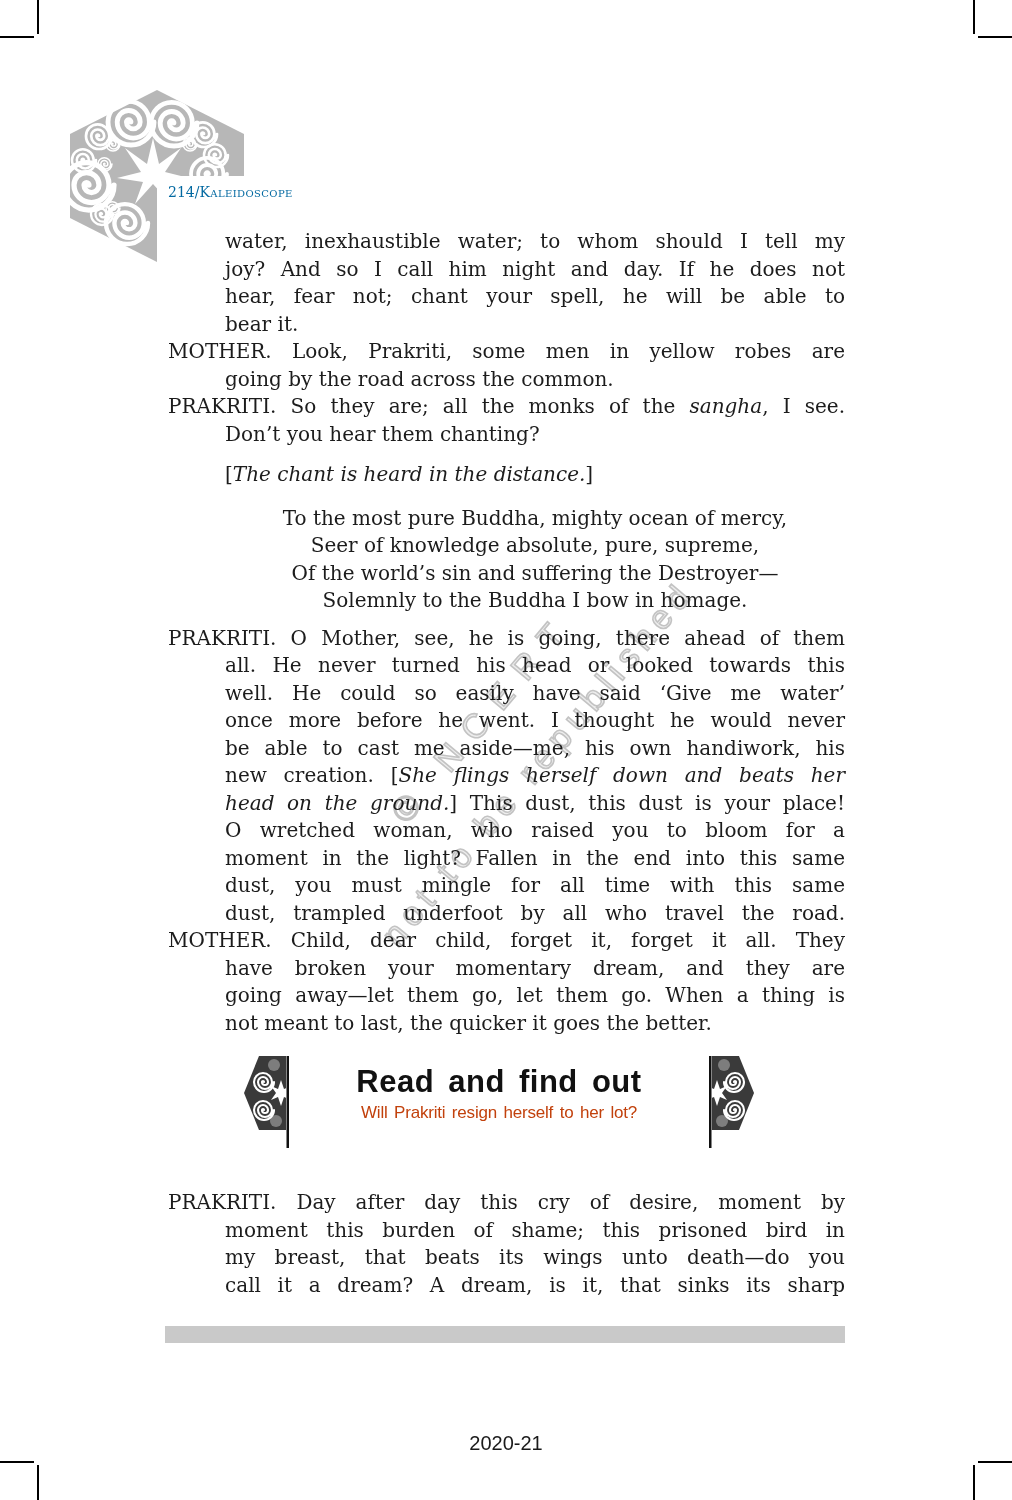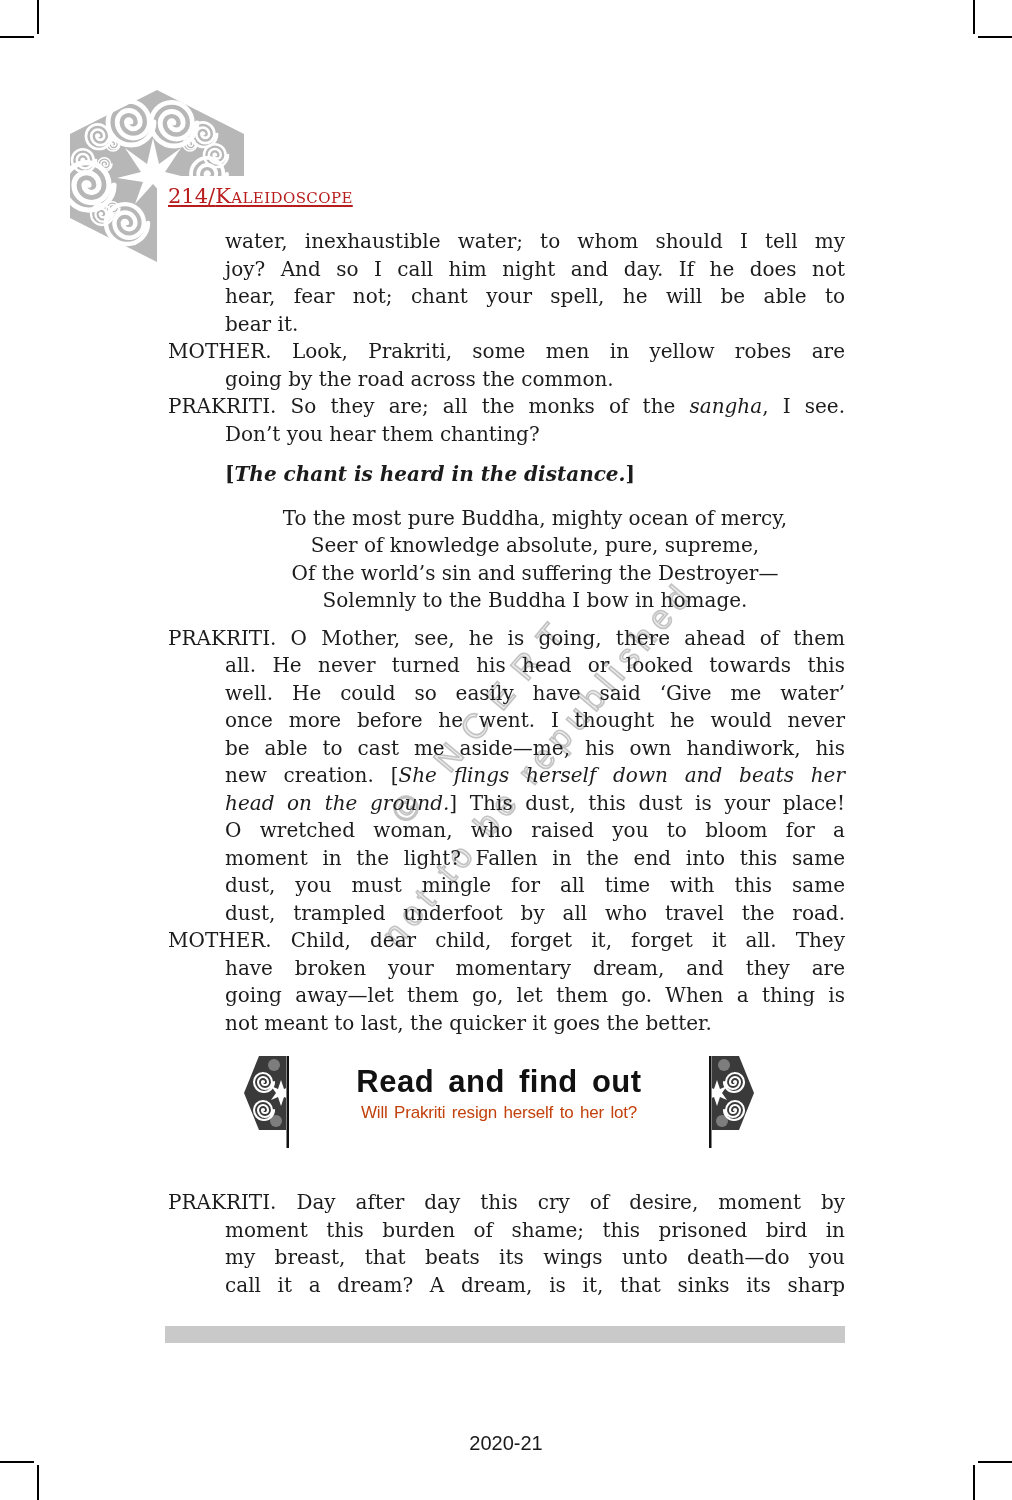--- a/index.html
+++ b/index.html
@@ -2,38 +2,38 @@
 <html><head>
 <meta charset="utf-8">
 <style>
   html,body{margin:0;padding:0;background:#fff;}
   .page{position:relative;width:1012px;height:1500px;background:#fff;overflow:hidden;
         font-family:"DejaVu Serif",serif;color:#1c1c1c;}
   
   .crop{position:absolute;background:#000;}
   
   .logo{position:absolute;left:69px;top:90px;}
-  .pagehead{position:absolute;left:168px;top:184px;font-size:21px;color:#b91c1c;z-index:4;text-decoration:underline;}
+  .pagehead{position:absolute;left:168px;top:184px;font-size:14px;color:#0369a1;z-index:4;}
   .pagehead .sc{font-variant:small-caps;letter-spacing:.4px;}
   
   .wm{position:absolute;left:240px;top:668px;width:540px;text-align:center;
       transform:rotate(-50deg);z-index:1;font-family:"Liberation Sans",sans-serif;
       font-size:34px;line-height:72px;color:rgba(195,195,195,.30);
       -webkit-text-stroke:1.6px #c3c3c3;pointer-events:none;}
   .wm .l1{letter-spacing:16px;}
   .wm .l2{letter-spacing:7px;}
   
   .textcol{position:absolute;left:168px;width:677px;font-size:20px;line-height:27.5px;z-index:2;}
   #col1{top:228px;}
   #col2{top:1189px;}
   .ln{text-align:justify;text-align-last:justify;}
   .ln.end{text-align-last:left;}
   .ln.ind{margin-left:57px;}
   .it{font-style:italic;margin-top:12px;}
-  .blk.stage{margin:13px 0 16px 0;font-weight:bold;}
+  .blk.stage{margin:13px 0 16px 0;}
   .blk.stage .ln{text-align-last:left;}
   .blk.verse{margin:0 0 10px 57px;text-align:center;}
   
   .readbox{position:absolute;left:244px;top:1056px;width:510px;height:96px;z-index:2;}
   .deco{position:absolute;top:0;}
   .deco.left{left:0;}
   .deco.right{right:0;}
   .rb-title{position:absolute;left:0;right:0;top:8px;text-align:center;
             font-family:"Liberation Sans",sans-serif;font-weight:bold;font-size:31px;
             color:#111;letter-spacing:.5px;word-spacing:5px;}

